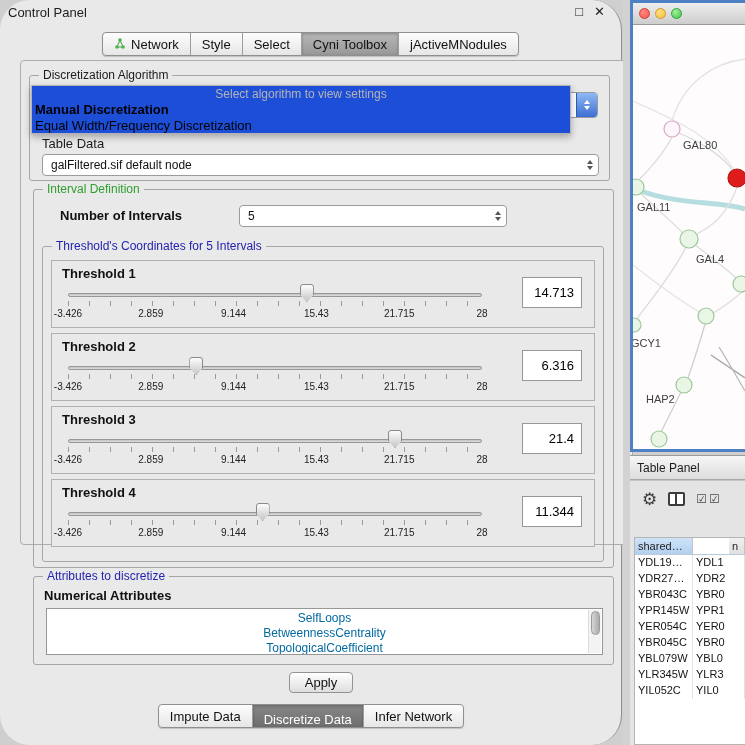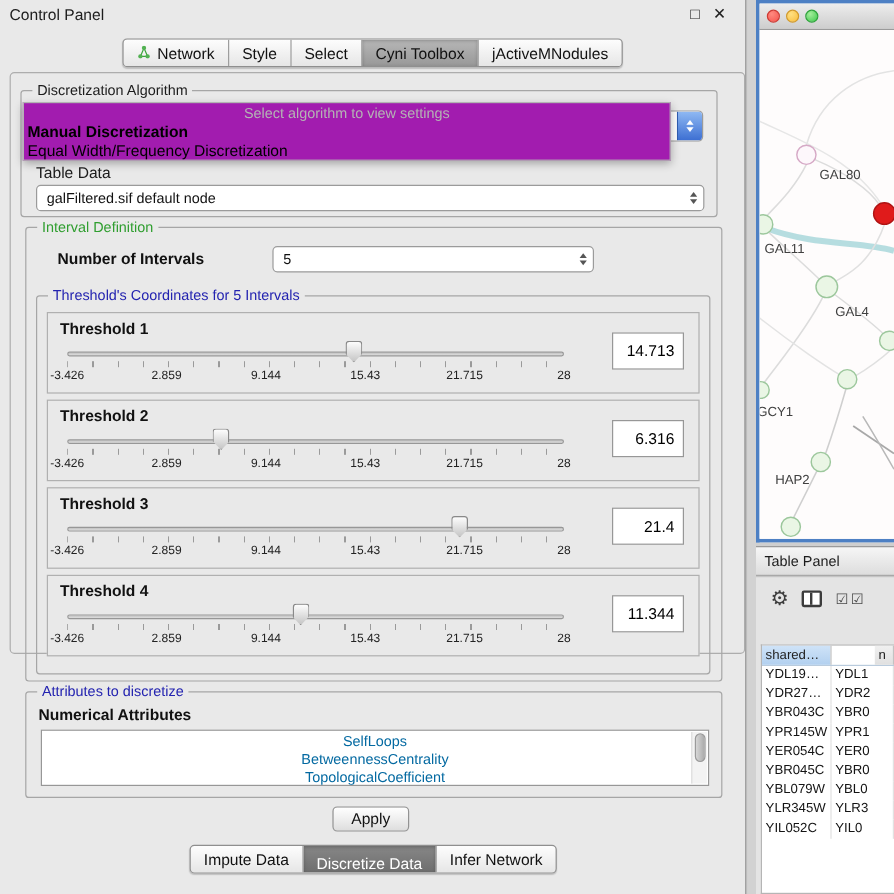--- a/index.html
+++ b/index.html
@@ -1,53 +1,53 @@
 <!DOCTYPE html>
 <html><head>
 <meta charset="utf-8">
 <style>
   * { margin:0; padding:0; box-sizing:border-box; }
   body { font-family:"Liberation Sans","DejaVu Sans",sans-serif; }
   .screen { position:relative; width:745px; height:745px; background:#cfcfcf; overflow:hidden; }
 
   
-  .control-panel { position:absolute; left:0; top:0; width:622px; height:745px; background:#e9e9e9; border-right:1px solid #8f8f8f; }
+  .control-panel { position:absolute; left:0; top:0; width:622px; height:745px; background:#e9e9e9; border-right:1px solid #8f8f8f;border-radius:30px; }
   .titlebar { position:absolute; left:0; top:0; width:100%; height:24px; }
   .titlebar .t { position:absolute; left:8px; top:5px; font-size:13px; color:#1d1d1d; }
   .winbtn { position:absolute; top:4px; font-size:13px; color:#222; cursor:default; }
   .winbtn.min { right:38px; }
   .winbtn.close { right:16px; font-weight:bold; }
 
   .tabrow { position:absolute; left:0; top:32px; width:100%; display:flex; justify-content:center; }
   .seg { display:flex; border:1px solid #8f8f8f; border-radius:4px; overflow:hidden; height:24px; background:linear-gradient(#fdfdfd,#e6e6e6); box-shadow:0 1px 1px rgba(0,0,0,.18); }
   .seg .tab { display:flex; align-items:center; gap:5px; padding:0 11px; font-size:13px; color:#111; border-right:1px solid #9d9d9d; white-space:nowrap; }
   .seg .tab:last-child { border-right:none; }
   .seg .tab.active { background:linear-gradient(#b7b7b7,#989898); box-shadow:inset 0 1px 3px rgba(0,0,0,.25); }
   .seg.dark .tab.active { background:linear-gradient(#878787,#6e6e6e); color:#fff;align-items:flex-end; }
 
-  .main-frame { position:absolute; left:8px; top:60px; width:613px; height:485px; border:1px solid #adadad; border-radius:4px; background:#e9e9e9; }
+  .main-frame { position:absolute; left:20px; top:60px; width:613px; height:485px; border:1px solid #adadad; border-radius:4px; background:#e9e9e9; }
 
   .group { position:absolute; border:1px solid #a6a6a6; border-radius:3px; }
   .legend { position:absolute; top:-8px; left:9px; background:#e9e9e9; padding:0 4px; font-size:12px; color:#1c1c1c; white-space:nowrap; }
   .legend.green { color:#2f9e2f; }
   .legend.blue { color:#2323b0; }
 
   .combo { position:absolute; display:flex; align-items:center; background:#fff; border:1px solid #9b9b9b; border-radius:4px; }
   .combo .txt { flex:1; padding:0 8px; font-size:12px; color:#111; white-space:nowrap; overflow:hidden; }
   .combo .arrows { width:17px; height:100%; display:flex; flex-direction:column; align-items:center; justify-content:center; gap:2px; }
   .combo .arrows.blue { width:21px; background:linear-gradient(#8fb9f3,#3d6fd2); border-radius:0 3px 3px 0; border-left:1px solid #2f5cb0; }
   .arr-up { width:0; height:0; border-left:3.5px solid transparent; border-right:3.5px solid transparent; border-bottom:4.5px solid #555; }
   .arr-dn { width:0; height:0; border-left:3.5px solid transparent; border-right:3.5px solid transparent; border-top:4.5px solid #555; }
   .arrows.blue .arr-up { border-bottom-color:#fff; }
   .arrows.blue .arr-dn { border-top-color:#fff; }
 
   .plain-label { position:absolute; font-size:13px; color:#1c1c1c; }
   .bold-label { position:absolute; font-size:13px; font-weight:bold; color:#111; }
 
-  .popup { position:absolute; left:10px; top:24px; width:540px; height:49px; background:#a21caf; border:1px solid #b3b3b3; box-shadow:0 3px 7px rgba(0,0,0,.3); z-index:30; padding-top:1px; }
+  .popup { position:absolute; left:10px; top:24px; width:540px; height:49px; background:#1d4ed8; border:1px solid #b3b3b3; box-shadow:0 3px 7px rgba(0,0,0,.3); z-index:30; padding-top:1px; }
   .pop-ph { text-align:center; font-size:12px; color:#b4b4b4; height:15px; line-height:15px; }
   .pop-item { font-size:13px; color:#000; height:16px; line-height:16px; padding-left:3px; }
   .pop-item.bold { font-weight:bold; }
 
   .tpanel { position:relative; height:68px; margin:0 8px 5px 8px; border:1px solid #b0b0b0; background:#e9e9e9; }
   .t-label { position:absolute; left:10px; top:5px; font-size:13px; font-weight:bold; color:#111; }
   .slider { position:absolute; left:16px; top:22px; right:112px; height:40px; }
   .s-track { position:absolute; left:0; right:0; top:10px; height:4px; background:linear-gradient(#c2c2c2,#dedede); border:1px solid #979797; border-radius:2px; }
   .s-ticks { position:absolute; left:0; right:0; top:18px; height:5px; background:repeating-linear-gradient(90deg,#9a9a9a 0,#9a9a9a 1px,transparent 1px,transparent 21px); }
   .s-ticklabel { position:absolute; top:25px; transform:translateX(-50%); font-size:10px; color:#222; white-space:nowrap; }

